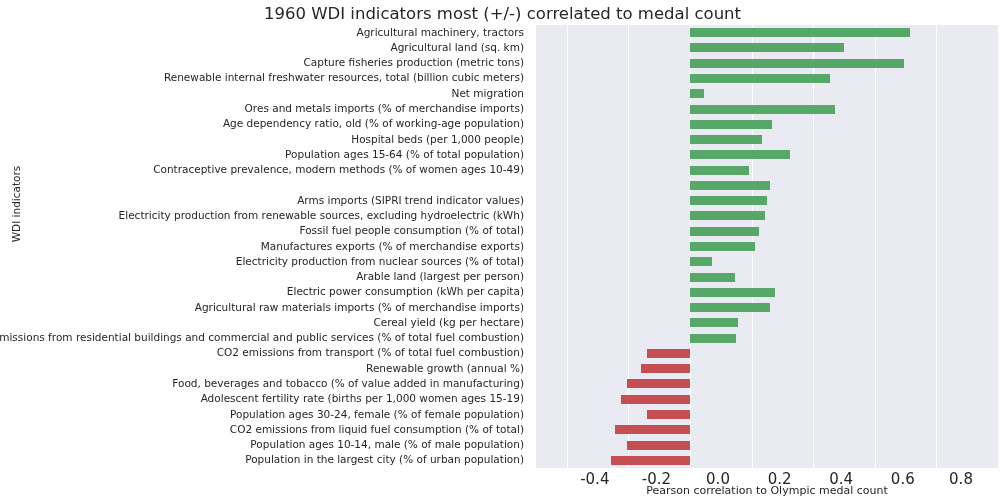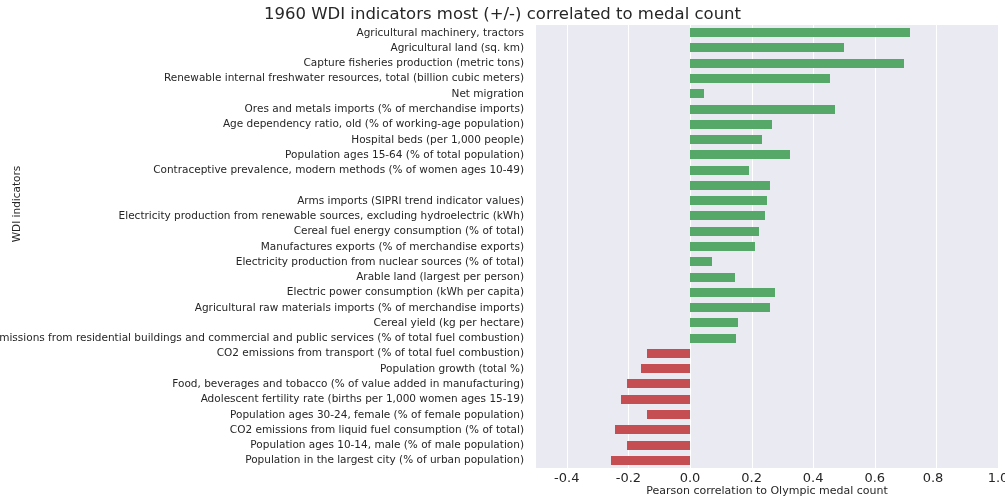--- a/index.html
+++ b/index.html
@@ -99,23 +99,24 @@
     position: absolute;
     left: 536px;
     top: 470px;
     width: 462px;
     height: 14px;
   }
   .xtick {
     position: absolute;
     top: 0;
     transform: translateX(-50%);
-    font-size: 13px;
+    font-size: 15px;
     color: #262626;
     white-space: nowrap;
+    margin-left: 28px;
   }
 </style>
 </head>
 <body>
 
 <div id="root">
 
   <div id="chart-title">1960 WDI indicators most (+/-) correlated to medal count</div>
 
   <div id="ylabel">WDI indicators</div>
@@ -166,30 +167,30 @@
       <div class="ytick" style="top: 32.1897px;">Capture fisheries production (metric tons)</div>
       <div class="ytick" style="top: 47.4655px;">Renewable internal freshwater resources, total (billion cubic meters)</div>
       <div class="ytick" style="top: 62.7414px;">Net migration</div>
       <div class="ytick" style="top: 78.0172px;">Ores and metals imports (% of merchandise imports)</div>
       <div class="ytick" style="top: 93.2931px;">Age dependency ratio, old (% of working-age population)</div>
       <div class="ytick" style="top: 108.569px;">Hospital beds (per 1,000 people)</div>
       <div class="ytick" style="top: 123.845px;">Population ages 15-64 (% of total population)</div>
       <div class="ytick" style="top: 139.121px;">Contraceptive prevalence, modern methods (% of women ages 10-49)</div>
       <div class="ytick" style="top: 169.672px;">Arms imports (SIPRI trend indicator values)</div>
       <div class="ytick" style="top: 184.948px;">Electricity production from renewable sources, excluding hydroelectric (kWh)</div>
-      <div class="ytick" style="top: 200.224px;">Cereal fuel energy consumption (% of total)</div>
+      <div class="ytick" style="top: 200.224px;">Fossil fuel people consumption (% of total)</div>
       <div class="ytick" style="top: 215.5px;">Manufactures exports (% of merchandise exports)</div>
       <div class="ytick" style="top: 230.776px;">Electricity production from nuclear sources (% of total)</div>
       <div class="ytick" style="top: 246.052px;">Arable land (largest per person)</div>
       <div class="ytick" style="top: 261.328px;">Electric power consumption (kWh per capita)</div>
       <div class="ytick" style="top: 276.603px;">Agricultural raw materials imports (% of merchandise imports)</div>
       <div class="ytick" style="top: 291.879px;">Cereal yield (kg per hectare)</div>
       <div class="ytick" style="top: 307.155px;">CO2 emissions from residential buildings and commercial and public services (% of total fuel combustion)</div>
       <div class="ytick" style="top: 322.431px;">CO2 emissions from transport (% of total fuel combustion)</div>
-      <div class="ytick" style="top: 337.707px;">Population growth (total %)</div>
+      <div class="ytick" style="top: 337.707px;">Renewable growth (annual %)</div>
       <div class="ytick" style="top: 352.983px;">Food, beverages and tobacco (% of value added in manufacturing)</div>
       <div class="ytick" style="top: 368.259px;">Adolescent fertility rate (births per 1,000 women ages 15-19)</div>
       <div class="ytick" style="top: 383.534px;">Population ages 30-24, female (% of female population)</div>
       <div class="ytick" style="top: 398.81px;">CO2 emissions from liquid fuel consumption (% of total)</div>
       <div class="ytick" style="top: 414.086px;">Population ages 10-14, male (% of male population)</div>
       <div class="ytick" style="top: 429.362px;">Population in the largest city (% of urban population)</div>
     </div>
 
   <div id="xlabels">
       <div class="xtick" style="left: 30.8px;">-0.4</div>

